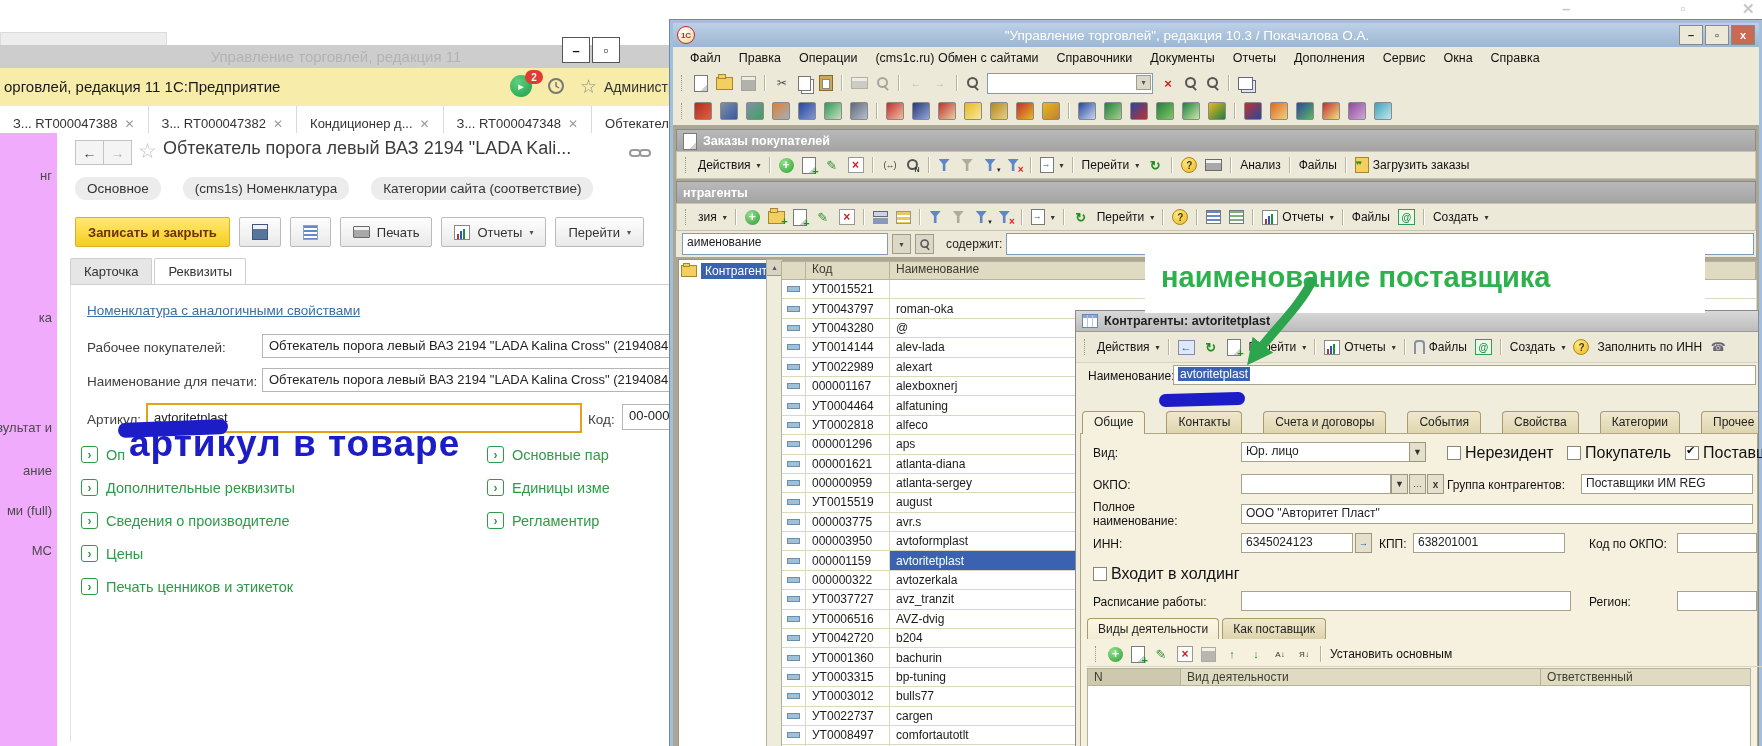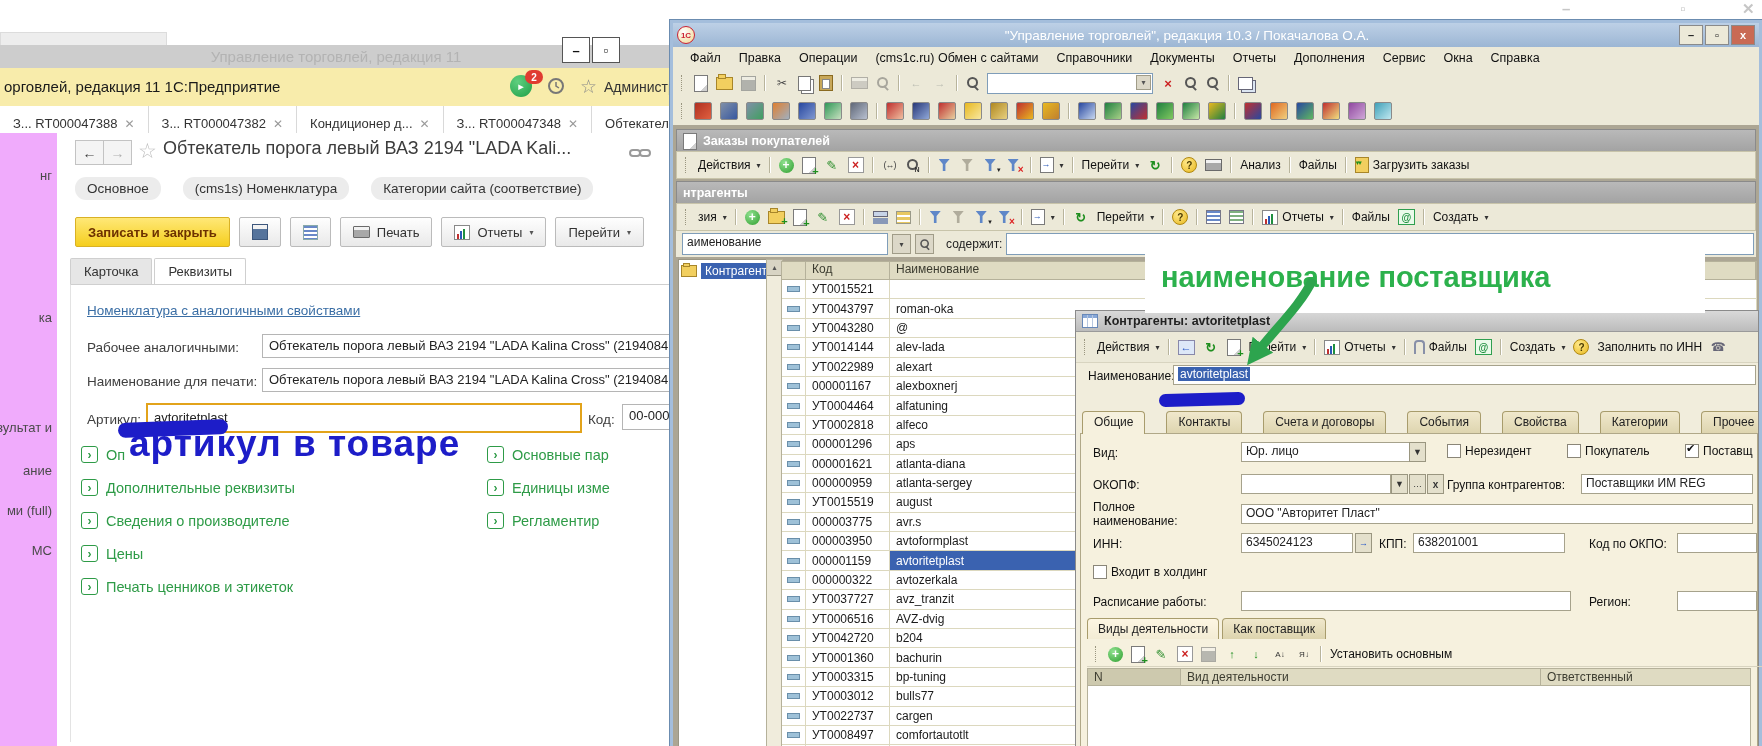--- a/index.html
+++ b/index.html
@@ -187,21 +187,21 @@
   .cfield{position:absolute;background:#fff;border:1px solid #a6a28c;height:20px;font-size:12px;
           padding:1px 4px;box-sizing:border-box;white-space:nowrap;overflow:hidden}
   .clabel{position:absolute;font-size:12px;color:#111;white-space:nowrap}
   .sel-val{background:#3a62b0;color:#fff;padding:0 2px}
   .bluebar{position:absolute;width:86px;height:13px;background:#1d1dc8;border-radius:7px;transform:rotate(-1.5deg);z-index:2}
   .ctabs{position:absolute;display:flex;gap:21px;overflow:hidden}
   .ctab{padding:3px 11px;background:linear-gradient(#f0e8cc,#ddd4ae);border:1px solid #a89c6c;border-bottom:none;
         border-radius:4px 4px 0 0;font-size:12px;color:#222;white-space:nowrap;flex:none}
   .ctab.active{background:#f6f1de;position:relative;z-index:2}
   .cpanel{position:absolute;background:#f6f1de;border:1px solid #b0a888}
-  .cbx{position:absolute;display:flex;gap:4px;align-items:center;font-size:12px;color:#111;white-space:nowrap}
+  .cbx{position:absolute;display:flex;gap:4px;align-items:center;font-size:16px;color:#111;white-space:nowrap}
   .cb{width:12px;height:12px;background:#fff;border:1px solid #8a8678;display:inline-block;position:relative;flex:none}
   .checked .cb::before{content:"✔";position:absolute;left:0;top:-3px;font-size:11px;color:#111}
   .sbtn{position:absolute;width:17px;height:21px;background:#e4e0cc;border:1px solid #9a9680;font-size:9px;
         display:flex;align-items:center;justify-content:center;color:#333;box-sizing:border-box}
   .itabs{position:absolute;display:flex;gap:3px}
   .itab{padding:3px 10px;background:linear-gradient(#f0e8cc,#ddd4ae);border:1px solid #a89c6c;border-bottom:none;
         border-radius:4px 4px 0 0;font-size:12px}
   .itab.active{background:linear-gradient(#fdf6e2,#f3ecd4)}
   .ihead{position:absolute;display:flex;height:18px;font-size:12px;color:#3c3c30}
   .ihead>div{border:1px solid #b5b19a;border-left:none;display:flex;align-items:center;padding-left:6px;box-sizing:border-box;background:#dfdbc2}
@@ -318,21 +318,21 @@
           <span>Перейти</span>
           <span class="caret8">▾</span>
         </div>
     </div>
     <div class="stabs">
       <div class="stab"><span>Карточка</span></div>
         <div class="stab active"><span>Реквизиты</span></div>
     </div>
     <div class="lw-panel"></div>
     <a class="llink abs" style="left:30px;top:170px">Номенклатура с аналогичными свойствами</a>
-    <div class="flabel" style="left:30px;top:207px">Рабочее аналогичными:</div>
+    <div class="flabel" style="left:30px;top:207px">Рабочее покупателей:</div>
     <div class="lfld" style="left:205px;top:201px;width:410px;height:24px;box-sizing:border-box">Обтекатель порога левый ВАЗ 2194 "LADA Kalina Cross" (21940841</div>
     <div class="flabel" style="left:30px;top:241px">Наименование для печати:</div>
     <div class="lfld" style="left:205px;top:235px;width:410px;height:24px;box-sizing:border-box">Обтекатель порога левый ВАЗ 2194 "LADA Kalina Cross" (21940841</div>
     <div class="flabel" style="left:30px;top:279px">Артикул:</div>
     <div class="lfld hl" style="left:89px;top:270px;width:436px;height:30px;box-sizing:border-box;padding-top:5px">avtoritetplast</div>
     <div class="flabel" style="left:531px;top:279px">Код:</div>
     <div class="lfld" style="left:565px;top:271px;width:50px;height:26px;box-sizing:border-box">00-0002025</div>
     <div class="gcol" style="left:430px;top:305px">
       <div class="gsec">
           <span class="gi"></span>
@@ -1037,21 +1037,21 @@
           </label>
           <label class="cbx" style="left: 486px;">
             <span class="cb"></span>
             <span>Покупатель</span>
           </label>
           <label class="cbx checked" style="left: 604px;">
             <span class="cb"></span>
             <span>Поставщ</span>
           </label>
       </div>
-      <div class="clabel" style="left:12px;top:44px">ОКОПФ:</div>
+      <div class="clabel" style="left:12px;top:44px">ОКПО:</div>
       <div class="cfield" style="left:160px;top:40px;width:150px"></div>
       <div class="sbtn" style="left:310px;top:40px;height:20px">▼</div>
       <div class="sbtn" style="left:328px;top:40px;height:20px">…</div>
       <div class="sbtn" style="left:346px;top:40px;height:20px;font-weight:bold;font-size:10px">x</div>
       <div class="clabel" style="left:366px;top:44px">Группа контрагентов:</div>
       <div class="cfield" style="left:500px;top:40px;width:172px">Поставщики ИМ REG</div>
       <div class="clabel" style="left:12px;top:66px">Полное</div>
       <div class="clabel" style="left:12px;top:80px">наименование:</div>
       <div class="cfield" style="left:160px;top:70px;width:512px">ООО "Авторитет Пласт"</div>
       <div class="clabel" style="left:12px;top:103px">ИНН:</div>

